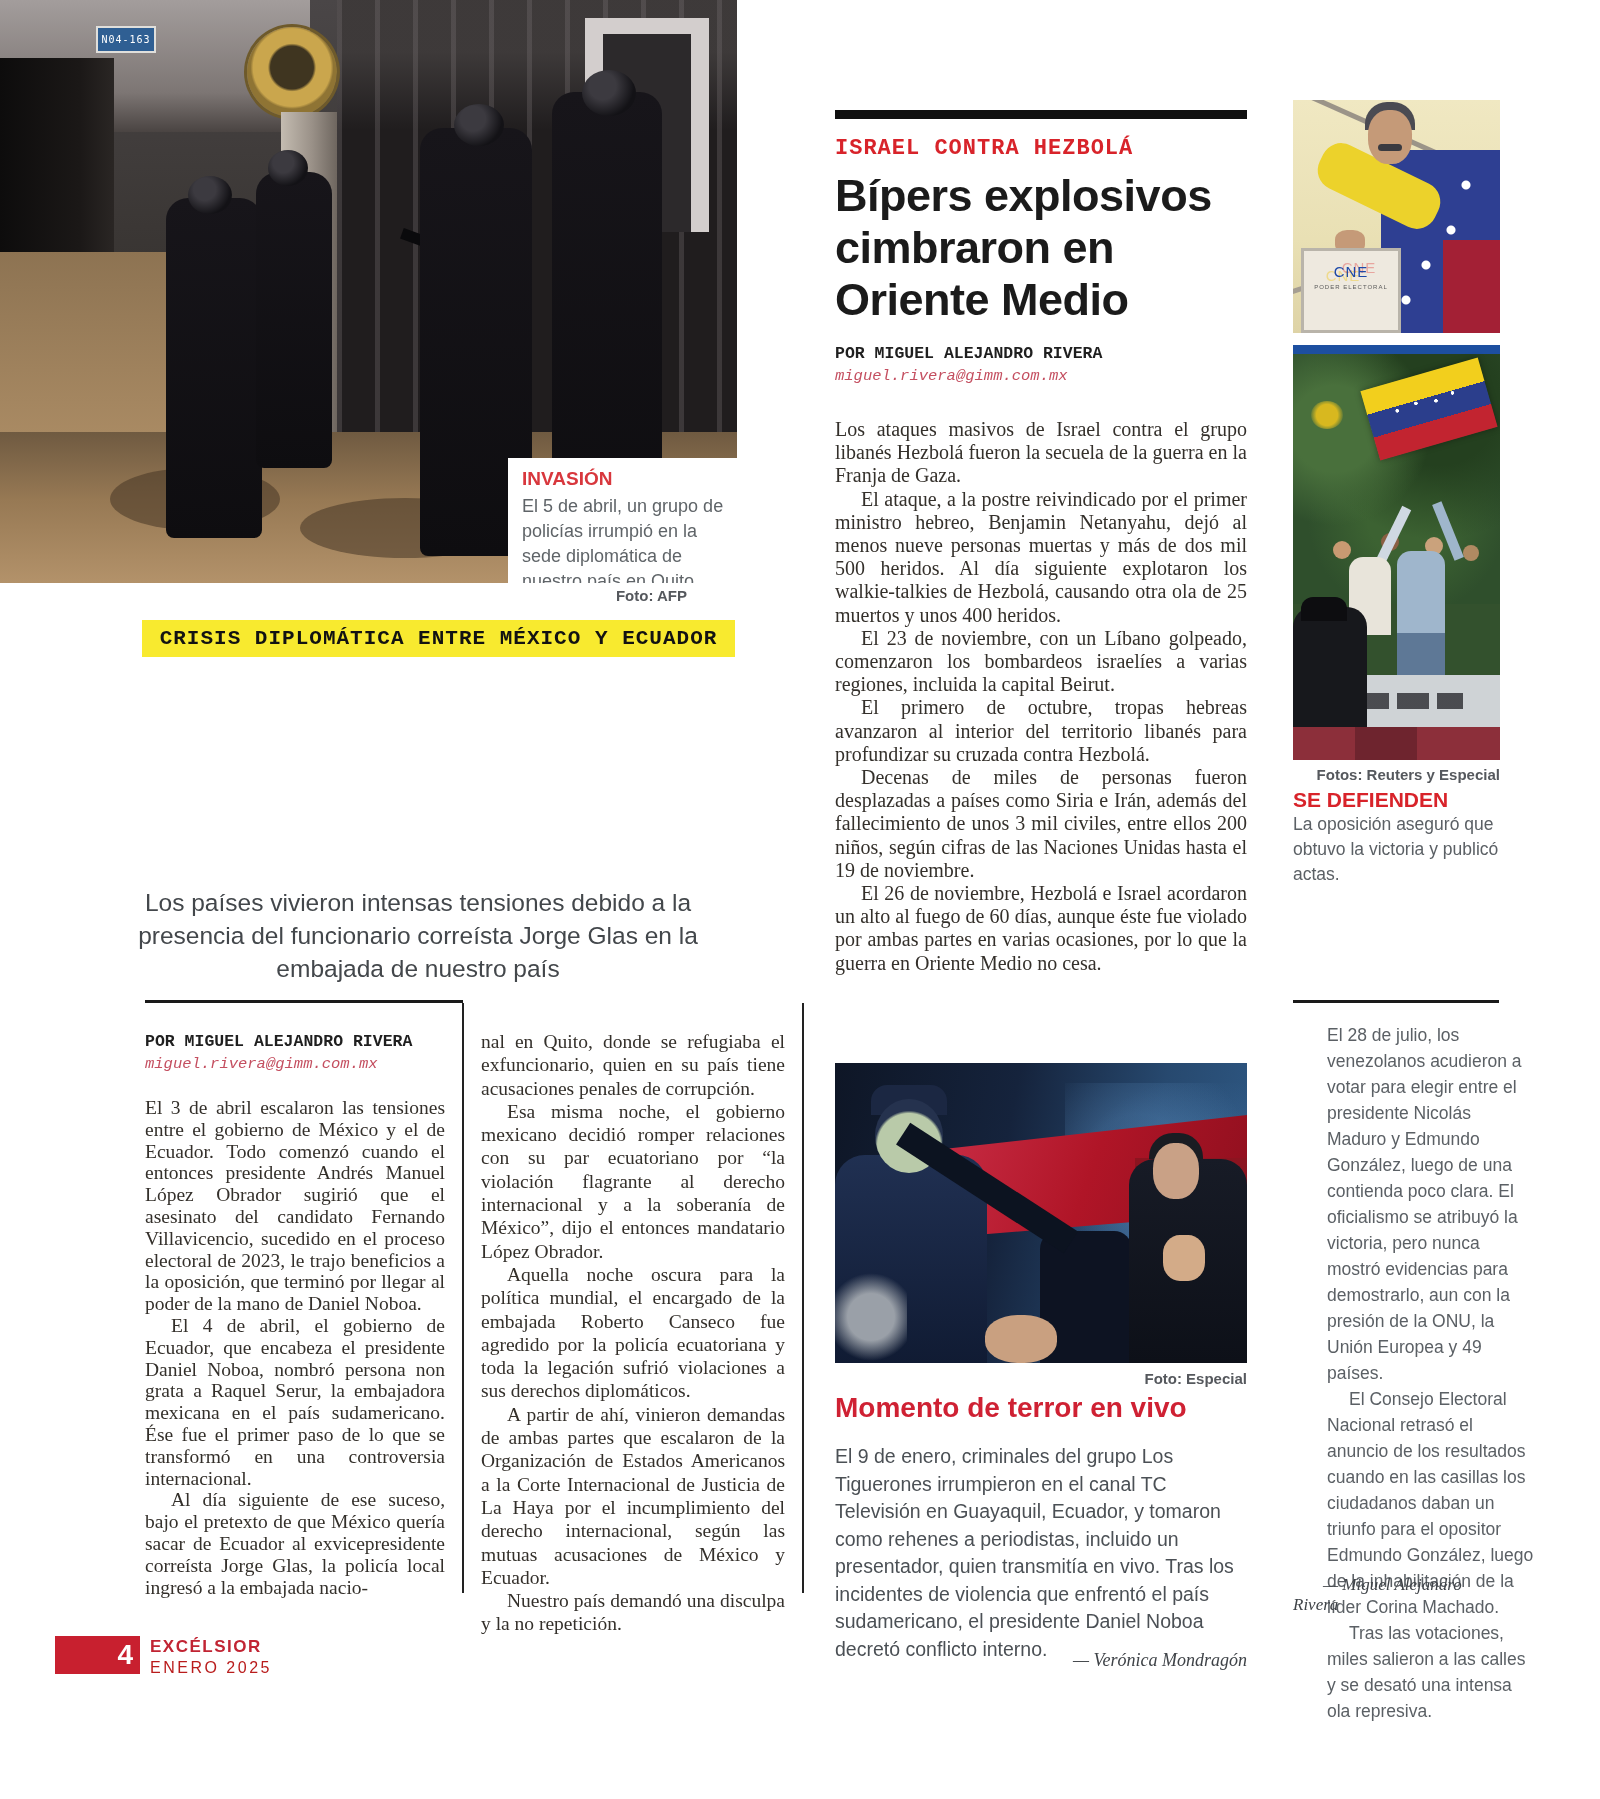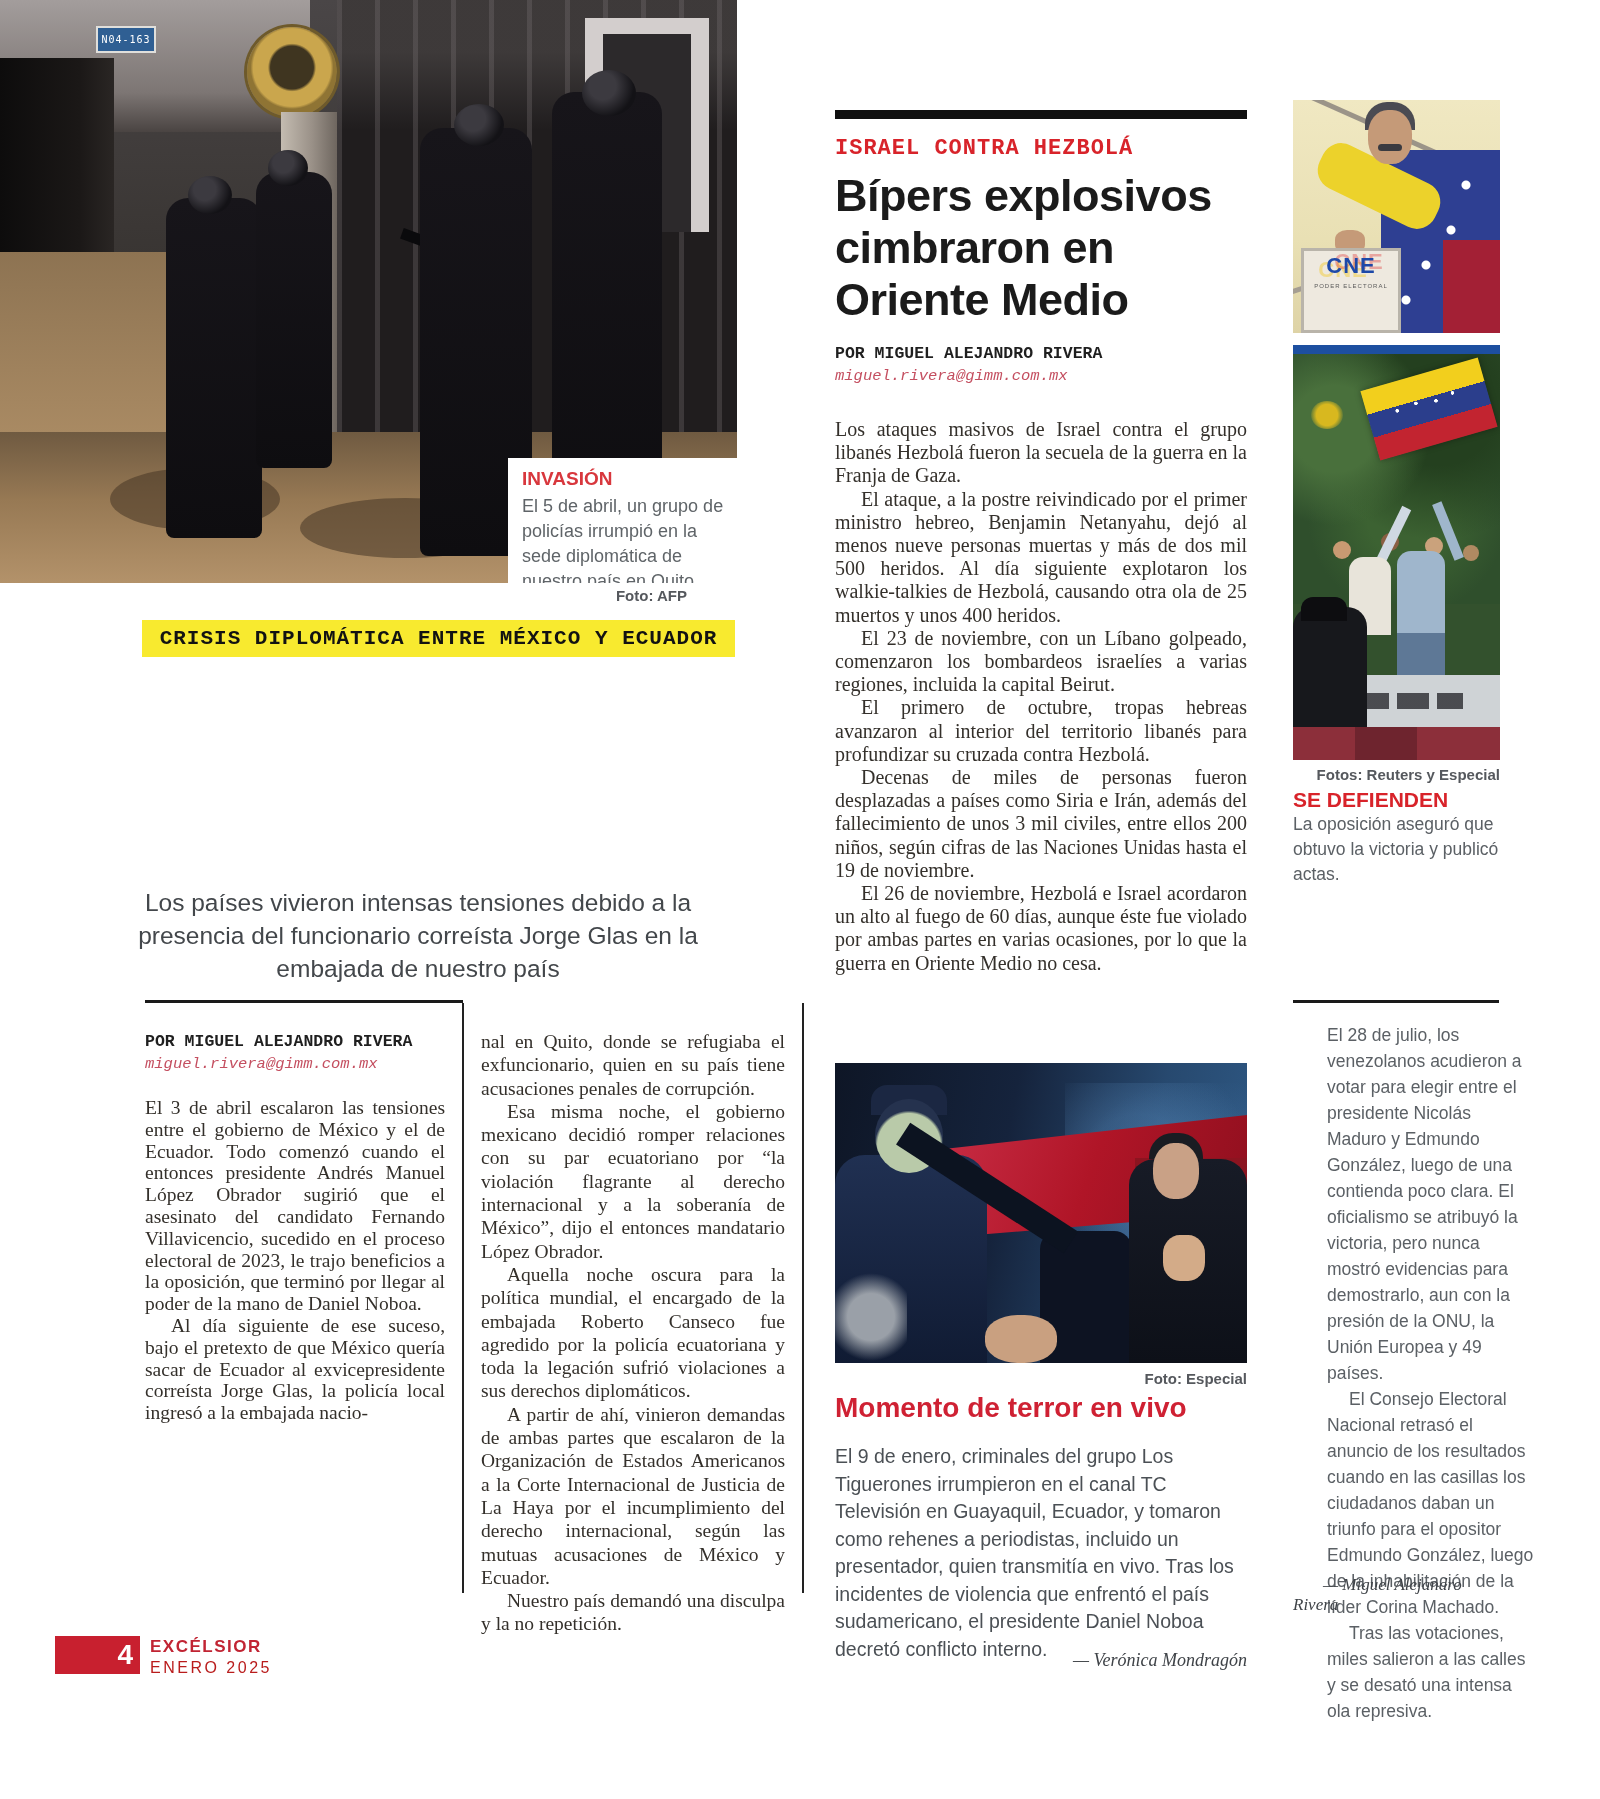--- a/index.html
+++ b/index.html
@@ -114,21 +114,21 @@
   .mp-jacket{left:88px;top:50px;width:119px;height:183px;background:#2e3f92;
      background-image:radial-gradient(circle 5px at 30px 50px,#fff 0 4px,rgba(0,0,0,0) 5px),
                       radial-gradient(circle 5px at 70px 80px,#fff 0 4px,rgba(0,0,0,0) 5px),
                       radial-gradient(circle 5px at 45px 115px,#fff 0 4px,rgba(0,0,0,0) 5px),
                       radial-gradient(circle 5px at 85px 35px,#fff 0 4px,rgba(0,0,0,0) 5px),
                       radial-gradient(circle 5px at 25px 150px,#fff 0 4px,rgba(0,0,0,0) 5px);}
   .mp-red{left:150px;top:140px;width:57px;height:93px;background:#a32035;}
   .mp-arm{left:22px;top:62px;width:128px;height:48px;background:#ecd22b;transform:rotate(26deg);border-radius:20px;}
   .mp-hand{left:42px;top:130px;width:30px;height:24px;border-radius:40%;background:#c59a78;}
   .mp-box{left:8px;top:148px;width:100px;height:85px;background:#eee9df;border:3px solid #b9b4aa;box-sizing:border-box;text-align:center;}
-  .mp-cne{font-weight:bold;font-size:22px;color:#1d49a8;margin-top:2px;letter-spacing:1px;
+  .mp-cne{font-weight:normal;font-size:15px;color:#1d49a8;margin-top:12px;letter-spacing:1px;
           text-shadow:8px -4px 0 rgba(220,40,40,0.35),-8px 4px 0 rgba(240,200,40,0.45);}
   .mp-cne-sub{font-size:6px;color:#5a5a5a;letter-spacing:1px;margin-top:4px;}
 
   #crowd-photo{left:1293px;top:345px;width:207px;height:415px;overflow:hidden;background:#33512d;
     }
   .cp-bar{left:0;top:0;width:207px;height:9px;background:#1d4fa0;}
   .cp-foliage{left:0;top:9px;width:207px;height:250px;
     background:radial-gradient(circle at 20% 30%,#49703c 0 18%,rgba(0,0,0,0) 40%),
                radial-gradient(circle at 70% 20%,#24401f 0 25%,rgba(0,0,0,0) 55%),
                radial-gradient(circle at 55% 65%,#3c6232 0 20%,rgba(0,0,0,0) 50%),#2f4f2c;}
@@ -213,20 +213,21 @@
   <div id="deck" class="abs">Los países vivieron intensas tensiones debido a la presencia del funcionario correísta Jorge Glas en la embajada de nuestro país</div>
   <div class="abs rule-h"></div>
   <div id="divider1" class="abs divider-v"></div>
   <div id="divider2" class="abs divider-v"></div>
 
   <div id="col1" class="abs">
     <div class="byline">POR MIGUEL ALEJANDRO RIVERA</div>
     <div class="byline-email">miguel.rivera@gimm.com.mx</div>
     <div id="col1-body" class="body-serif">
         <p>El 3 de abril escalaron las tensiones entre el gobierno de México y el de Ecuador. Todo comenzó cuando el entonces presidente Andrés Manuel López Obrador sugirió que el asesinato del candidato Fernando Villavicencio, sucedido en el proceso electoral de 2023, le trajo beneficios a la oposición, que terminó por llegar al poder de la mano de Daniel Noboa.</p>
+        <p>El 4 de abril, el gobierno de Ecuador, que encabeza el presidente Daniel Noboa, nombró persona non grata a Raquel Serur, la embajadora mexicana en el país sudamericano. Ése fue el primer paso de lo que se transformó en una controversia internacional.</p>
         <p>Al día siguiente de ese suceso, bajo el pretexto de que México quería sacar de Ecuador al exvicepresidente correísta Jorge Glas, la policía local ingresó a la embajada nacio-</p>
       </div>
   </div>
   <div id="col2" class="abs body-serif">
       <p>nal en Quito, donde se refugiaba el exfuncionario, quien en su país tiene acusaciones penales de corrupción.</p>
       <p>Esa misma noche, el gobierno mexicano decidió romper relaciones con su par ecuatoriano por “la violación flagrante al derecho internacional y a la soberanía de México”, dijo el entonces mandatario López Obrador.</p>
       <p>Aquella noche oscura para la política mundial, el encargado de la embajada Roberto Canseco fue agredido por la policía ecuatoriana y toda la legación sufrió violaciones a sus derechos diplomáticos.</p>
       <p>A partir de ahí, vinieron demandas de ambas partes que escalaron de la Organización de Estados Americanos a la Corte Internacional de Justicia de La Haya por el incumplimiento del derecho internacional, según las mutuas acusaciones de México y Ecuador.</p>
       <p>Nuestro país demandó una disculpa y la no repetición.</p>
     </div>

